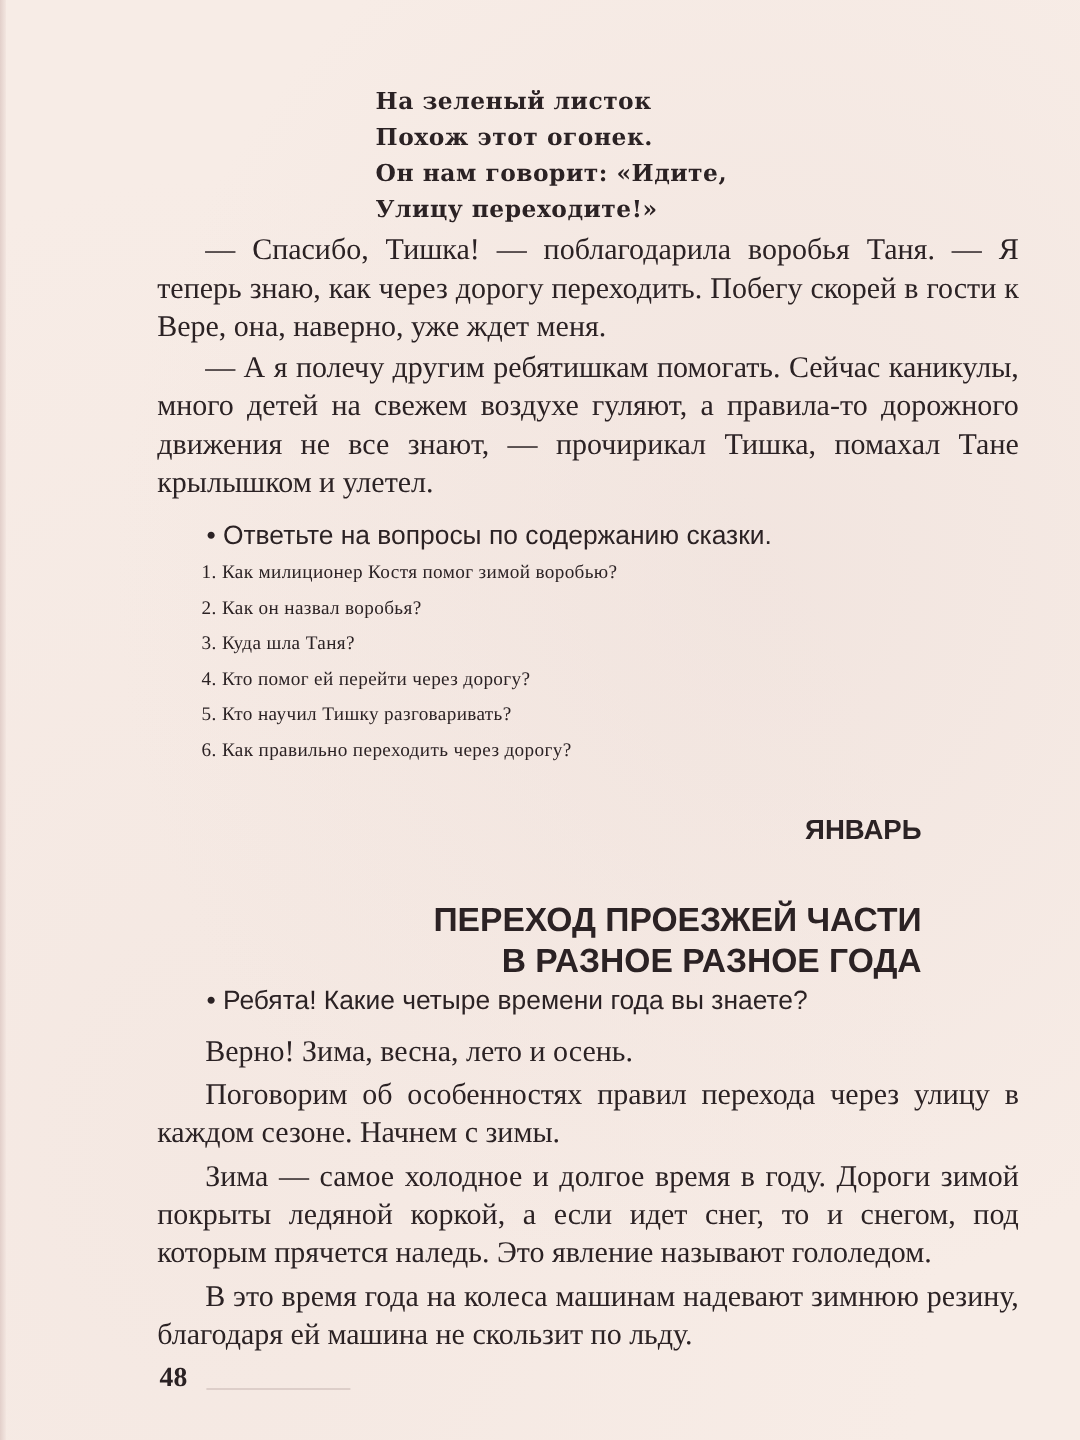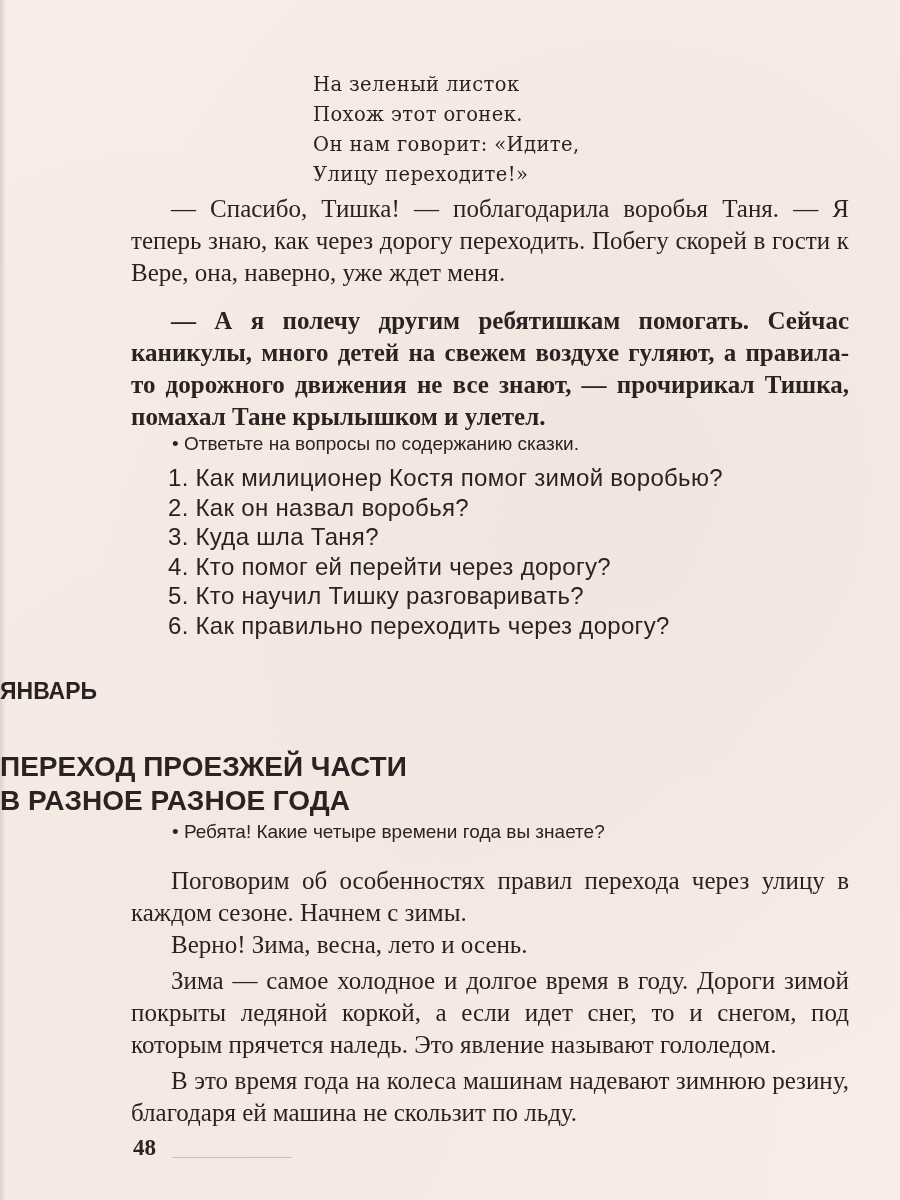--- a/index.html
+++ b/index.html
@@ -18,44 +18,44 @@
       #f7ece6;
   }
   .left-edge {
     position: absolute; left: 0; top: 0; width: 5px; height: 1200px;
     background: linear-gradient(to right, #e2cfca, #f3e6e0);
   }
   .text { position: absolute; left: 131px; width: 718px; }
   .poem {
     position: absolute; left: 313px; top: 70px;
     font-family: "DejaVu Serif", serif;
-    font-size: 19.5px; line-height: 30px; letter-spacing: 0.4px;
+    font-size: 19.5px; line-height: 30px; letter-spacing: 0.4px; font-weight: bold;
   }
   .poem div { white-space: nowrap; }
   .para {
     font-family: "Liberation Serif", serif;
     font-size: 25px; line-height: 32px;
     text-align: justify; text-align-last: left;
     margin: 0;
   }
   .indent { text-indent: 40px; }
   .bullet {
     position: absolute;
     font-family: "Liberation Sans", sans-serif;
-    font-size: 19px; color: #2b2224;
+    font-size: 22px; color: #2b2224;
     white-space: nowrap;
   }
   .questions {
     position: absolute; left: 168px; top: 463px;
-    font-family: Liberation Sans, sans-serif;
-    font-size: 24px; line-height: 29.5px; letter-spacing: 0.3px;
+    font-family: Liberation Serif, serif;
+    font-size: 16px; line-height: 29.5px; letter-spacing: 0.3px;
   }
   .questions div { white-space: nowrap; }
   .heading {
-    position: absolute; left: 0; width: 768px; text-align: left;
+    position: absolute; left: 0; width: 768px; text-align: right;
     font-family: "Liberation Sans", sans-serif; font-weight: bold;
     color: #2b2224;
   }
   .page-num {
     position: absolute; left: 133px; top: 1135px;
     font-family: "Liberation Serif", serif; font-size: 23px; font-weight: bold;
   }
   .page-rule {
     position: absolute; left: 172px; top: 1157px; width: 120px; height: 1px;
     background: #cdbdb8;
@@ -69,21 +69,21 @@
 
   <div class="poem">
     <div>На зеленый листок</div>
     <div>Похож этот огонек.</div>
     <div>Он нам говорит: «Идите,</div>
     <div>Улицу переходите!»</div>
   </div>
 
   <div class="text" style="top:193px;">
     <p class="para indent">— Спасибо, Тишка! — поблагодарила воробья Таня. — Я теперь знаю, как через дорогу переходить. Побегу скорей в гости к Вере, она, наверно, уже ждет меня.</p>
-    <p class="para indent" style="margin-top:16px;font-weight:bold;">— А я полечу другим ребятишкам помогать. Сейчас каникулы, много детей на свежем воздухе гуляют, а правила-то дорожного движения не все знают, — прочирикал Тишка, помахал Тане крылышком и улетел.</p>
+    <p class="para indent" style="margin-top:2px;">— А я полечу другим ребятишкам помогать. Сейчас каникулы, много детей на свежем воздухе гуляют, а правила-то дорожного движения не все знают, — прочирикал Тишка, помахал Тане крылышком и улетел.</p>
   </div>
 
   <div class="bullet" style="left:172px; top:433px;">• Ответьте на вопросы по содержанию сказки.</div>
 
   <div class="questions">
     <div>1. Как милиционер Костя помог зимой воробью?</div>
     <div>2. Как он назвал воробья?</div>
     <div>3. Куда шла Таня?</div>
     <div>4. Кто помог ей перейти через дорогу?</div>
     <div>5. Кто научил Тишку разговаривать?</div>
@@ -93,21 +93,21 @@
   <div class="heading" style="top:678px; font-size:23px;">ЯНВАРЬ</div>
 
   <div class="heading" style="top:750px; font-size:28px; line-height:34px;">
     <div>ПЕРЕХОД ПРОЕЗЖЕЙ ЧАСТИ</div>
     <div>В РАЗНОЕ РАЗНОЕ ГОДА</div>
   </div>
 
   <div class="bullet" style="left:172px; top:821px;">• Ребята! Какие четыре времени года вы знаете?</div>
 
   <div class="text" style="top:861px;">
+    <p class="para indent">Верно! Зима, весна, лето и осень.</p>
     <p class="para indent" style="margin-top:4px;">Поговорим об особенностях правил перехода через улицу в каждом сезоне. Начнем с зимы.</p>
-    <p class="para indent">Верно! Зима, весна, лето и осень.</p>
     <p class="para indent" style="margin-top:4px;">Зима — самое холодное и долгое время в году. Дороги зимой покрыты ледяной коркой, а если идет снег, то и снегом, под которым прячется наледь. Это явление называют гололедом.</p>
     <p class="para indent" style="margin-top:4px;">В это время года на колеса машинам надевают зимнюю резину, благодаря ей машина не скользит по льду.</p>
   </div>
 
   <div class="page-num">48</div>
   <div class="page-rule"></div>
 </div>
 
 </body></html>

